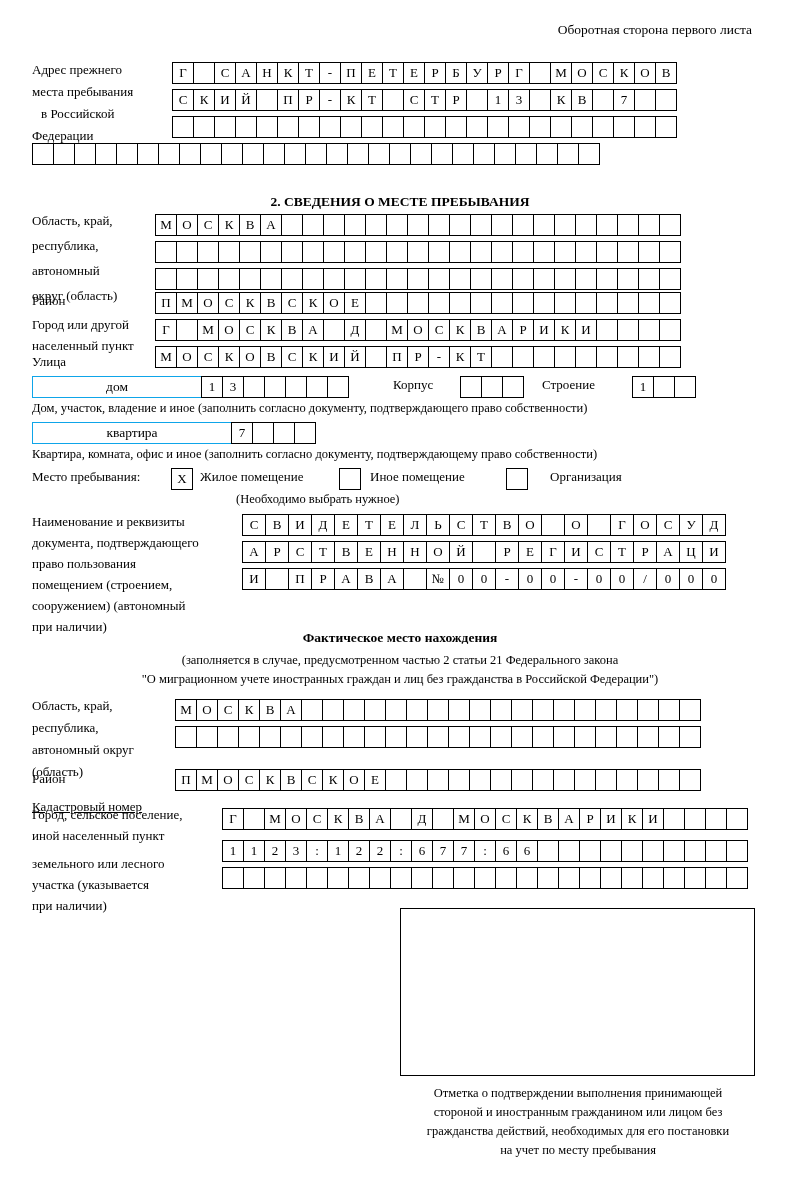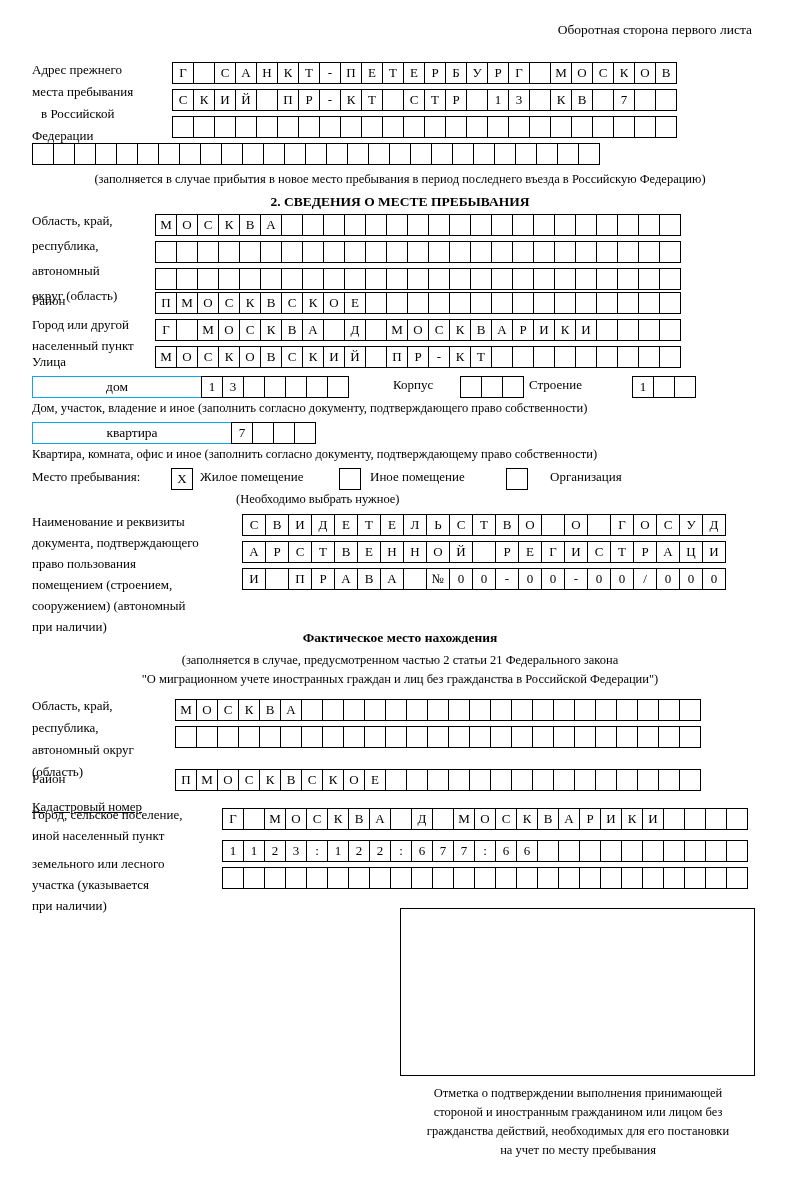--- a/index.html
+++ b/index.html
@@ -187,21 +187,20 @@
       <div class="cell"></div>
       <div class="cell"></div>
       <div class="cell"></div>
       <div class="cell"></div>
       <div class="cell"></div>
       <div class="cell"></div>
       <div class="cell"></div>
       <div class="cell"></div>
     </div>
 
-  <div class="note" style="top:172px;left:0;">(заполняется в случае прибытия в новое место пребывания в период последнего въезда в Российскую Федерацию)</div>
 
   <div class="section-title" style="top:194px;">2. СВЕДЕНИЯ О МЕСТЕ ПРЕБЫВАНИЯ</div>
 
   <div class="lbl" style="left:32px;top:211px;">Область, край,</div>
   <div class="lbl" style="left:32px;top:236px;">республика,</div>
   <div class="lbl" style="left:32px;top:261px;">автономный</div>
   <div class="lbl" style="left:32px;top:286px;">округ (область)</div>
 
   <div class="row" id="s2-reg0" style="left:155px;top:214px;">
       <div class="cell">М</div>
@@ -382,21 +381,21 @@
       <div class="cell"></div>
       <div class="cell"></div>
       <div class="cell"></div>
     </div>
   <div class="lbl" style="left:393px;top:375px;">Корпус</div>
   <div class="row" id="s2-korpus" style="left:460px;top:376px;">
       <div class="cell"></div>
       <div class="cell"></div>
       <div class="cell"></div>
     </div>
-  <div class="lbl" style="left:529px;top:375px;">Строение</div>
+  <div class="lbl" style="left:542px;top:375px;">Строение</div>
   <div class="row" id="s2-stroenie" style="left:632px;top:376px;">
       <div class="cell">1</div>
       <div class="cell"></div>
       <div class="cell"></div>
     </div>
 
   <div class="lbl small" style="left:32px;top:398px;">Дом, участок, владение и иное (заполнить согласно документу, подтверждающего право собственности)</div>
 
   <div class="wide-label" style="left:32px;top:422px;width:200px;">квартира</div>
   <div class="row" id="s2-flat" style="left:231px;top:422px;">

